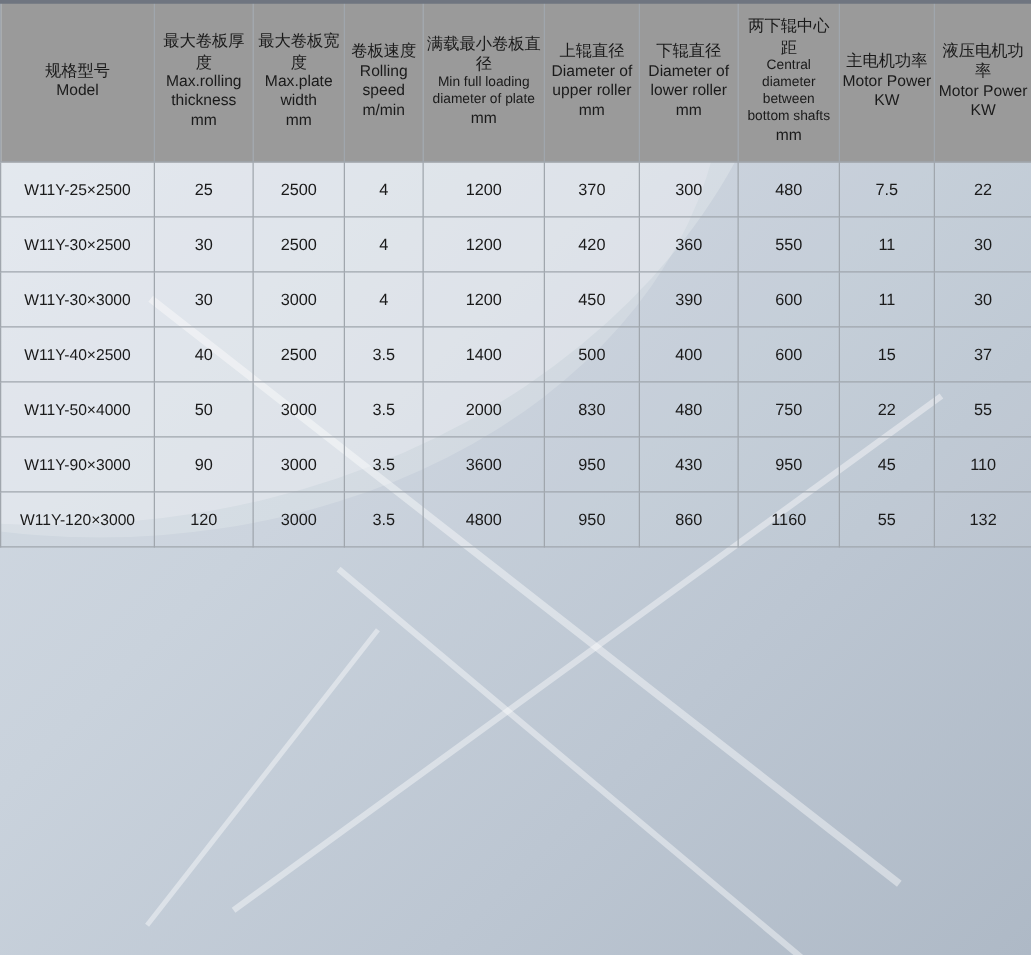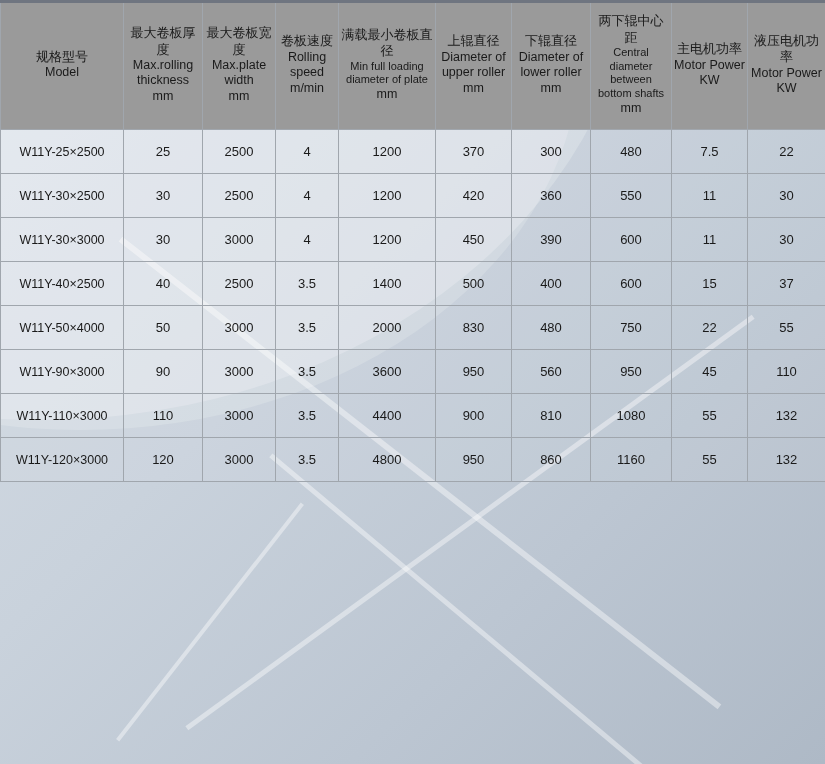--- a/index.html
+++ b/index.html
@@ -298,36 +298,24 @@
           <td>22</td>
           <td>55</td>
         </tr>
         <tr>
           <td class="model">W11Y-90×3000</td>
           <td>90</td>
           <td>3000</td>
           <td>3.5</td>
           <td>3600</td>
           <td>950</td>
-          <td>560</td>
+          <td>430</td>
           <td>950</td>
           <td>45</td>
           <td>110</td>
-        </tr>
-        <tr>
-          <td class="model">W11Y-110×3000</td>
-          <td>110</td>
-          <td>3000</td>
-          <td>3.5</td>
-          <td>4400</td>
-          <td>900</td>
-          <td>810</td>
-          <td>1080</td>
-          <td>55</td>
-          <td>132</td>
         </tr>
         <tr>
           <td class="model">W11Y-120×3000</td>
           <td>120</td>
           <td>3000</td>
           <td>3.5</td>
           <td>4800</td>
           <td>950</td>
           <td>860</td>
           <td>1160</td>

